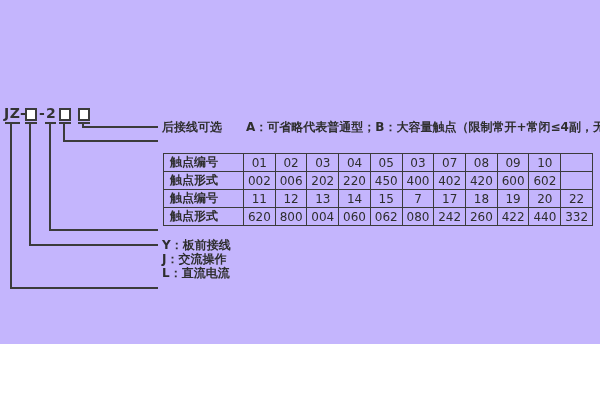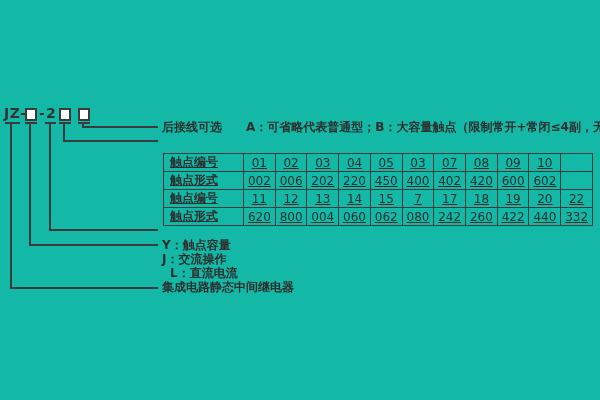--- a/index.html
+++ b/index.html
@@ -1,37 +1,37 @@
 <!DOCTYPE html>
 <html><head>
 <meta charset="utf-8">
 <style>
   html,body { margin:0; padding:0; background:#ffffff; }
   .stage {
-    position:relative; width:600px; height:400px; background:#14b8a6;
+    position:relative; width:600px; height:344px; background:#c4b5fd;
     font-family:"DejaVu Sans", sans-serif; color:#2e2e2e; overflow:hidden;
   }
   .line { position:absolute; background:#3b3b3b; }
   .model-text {
     position:absolute; font-size:14px; font-weight:600; line-height:14px;
     letter-spacing:0.5px; color:#333333; white-space:nowrap;
   }
   .model-box {
     position:absolute; width:8px; height:9px; border:2px solid #3b3b3b;
     background:#ffffff;
   }
   .callout {
     position:absolute; font-size:12px; line-height:13px; font-weight:600;
     white-space:nowrap; color:#2e2e2e;
   }
   .callout .desc { margin-left:24px; }
   table.contact-table {
     position:absolute; left:163px; top:153px; width:430px;
     border-collapse:collapse; table-layout:fixed;
-    font-size:12px; color:#2e2e2e;text-decoration:underline;
+    font-size:12px; color:#2e2e2e;
   }
   table.contact-table td {
     border:1.5px solid #3b3b3b; height:13px; padding:0 1px;
     text-align:center; font-weight:400; overflow:hidden;
   }
   table.contact-table td.hdr {
     width:72px; text-align:left; padding-left:6px; font-weight:600;
   }
 </style>
 </head>
@@ -60,24 +60,23 @@
 
   <div class="line" style="left:82px; top:126px; width:76px;  height:2px;"></div>
   <div class="line" style="left:63px; top:140px; width:95px;  height:2px;"></div>
   <div class="line" style="left:49px; top:229px; width:109px; height:2px;"></div>
   <div class="line" style="left:29px; top:244px; width:129px; height:2px;"></div>
   <div class="line" style="left:10px; top:287px; width:148px; height:2px;"></div>
 
   <div class="callout" style="left:162px; top:121px;">
     <span>后接线可选</span><span class="desc">A：可省略代表普通型；B：大容量触点（限制常开+常闭≤4副，无转换）</span>
   </div>
-  <div class="callout" style="left:162px; top:239px;">Y：触点容量</div>
+  <div class="callout" style="left:162px; top:239px;">Y：板前接线</div>
   <div class="callout" style="left:162px; top:253px;text-align:center;">J：交流操作</div>
-  <div class="callout" style="left:162px; top:267px;margin-left:8px;">L：直流电流</div>
-  <div class="callout" style="left:162px; top:281px;">集成电路静态中间继电器</div>
+  <div class="callout" style="left:162px; top:267px;">L：直流电流</div>
 
   <table class="contact-table">
     <tbody>
         <tr>
           <td class="hdr">触点编号</td>
           <td>01</td>
           <td>02</td>
           <td>03</td>
           <td>04</td>
           <td>05</td>

